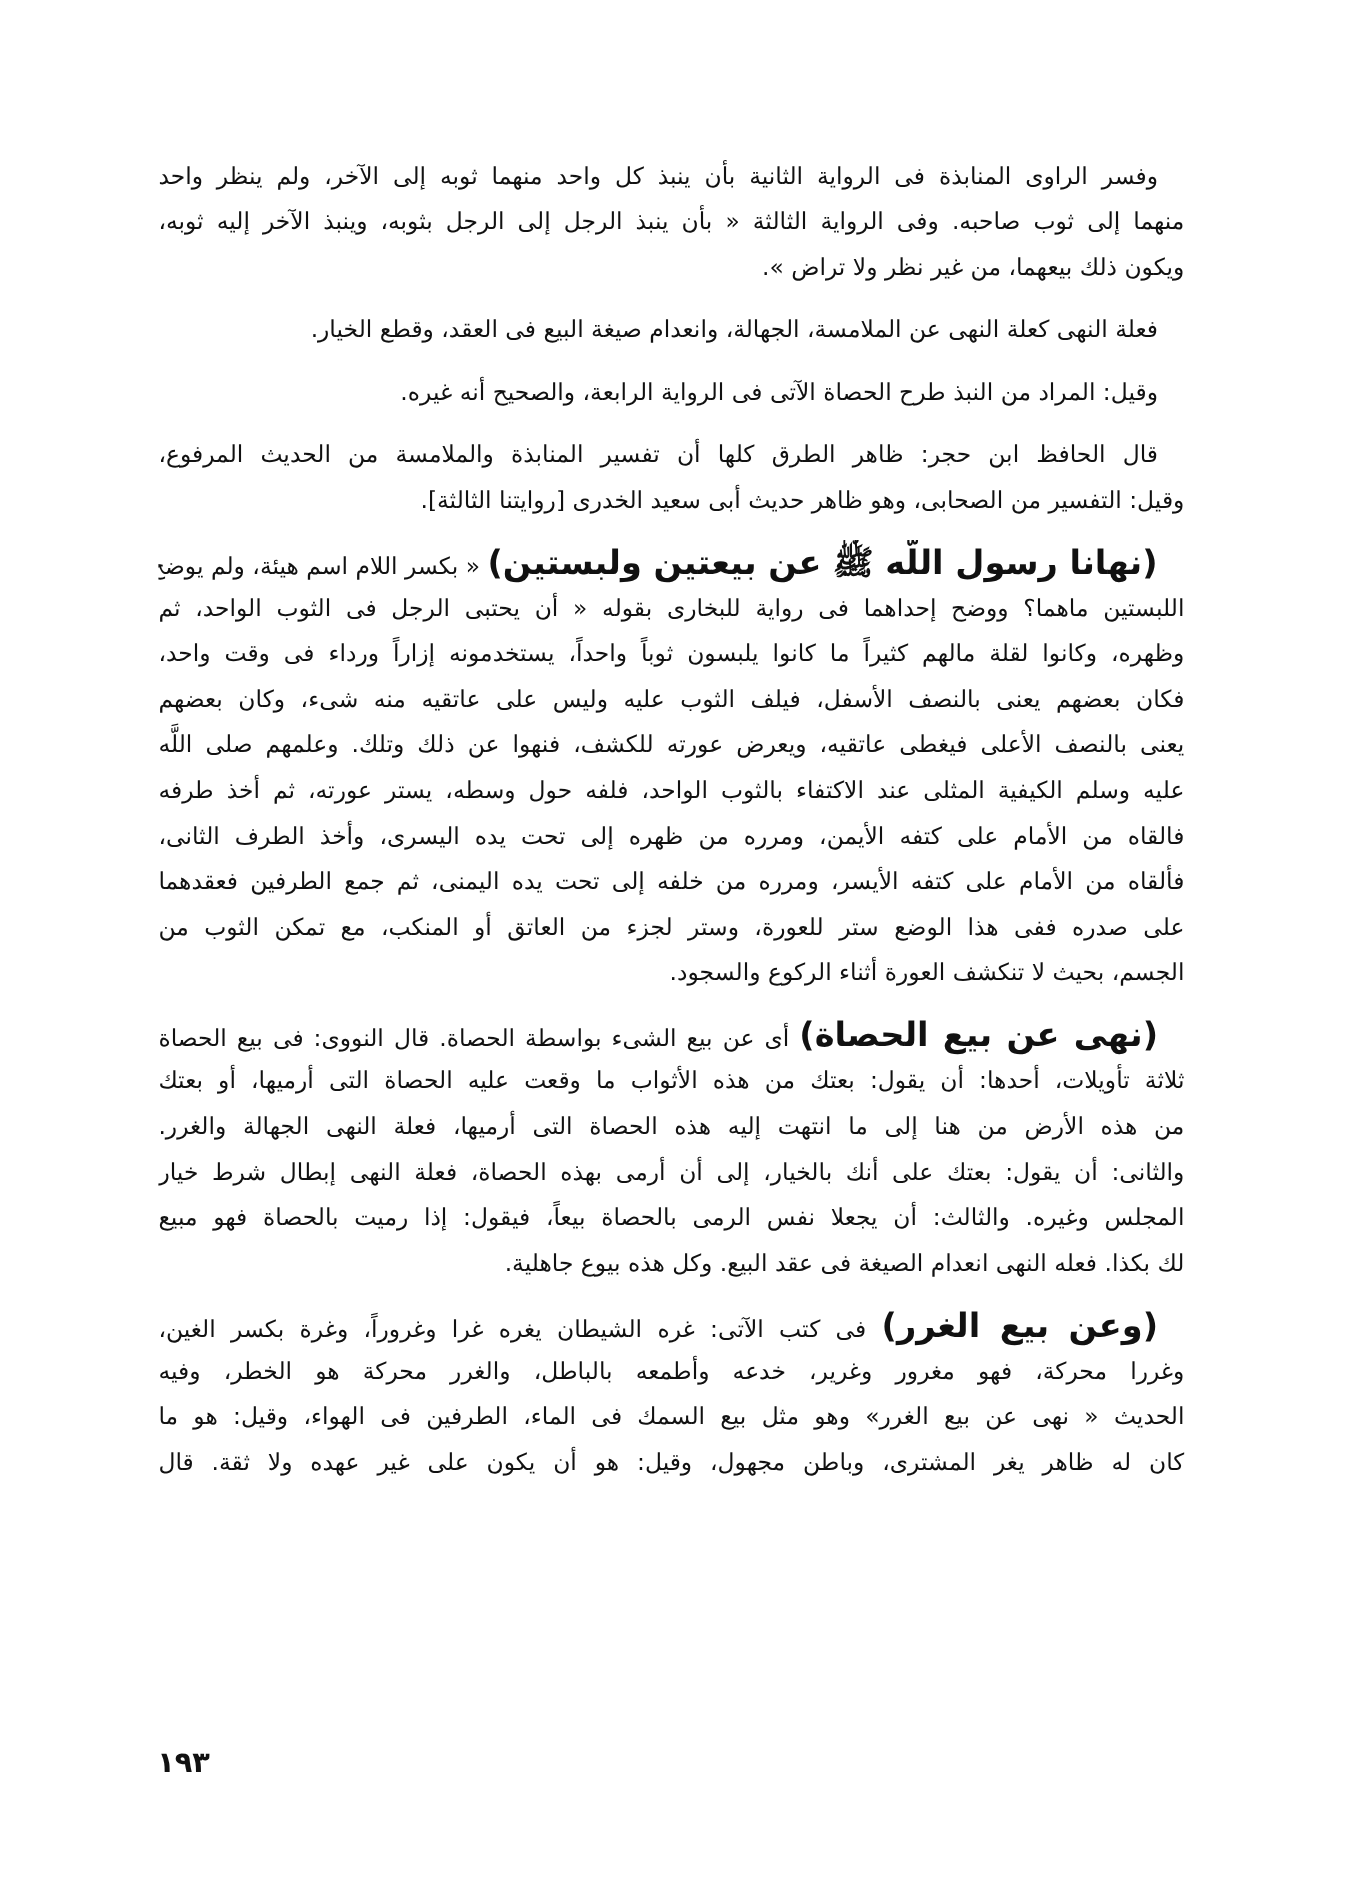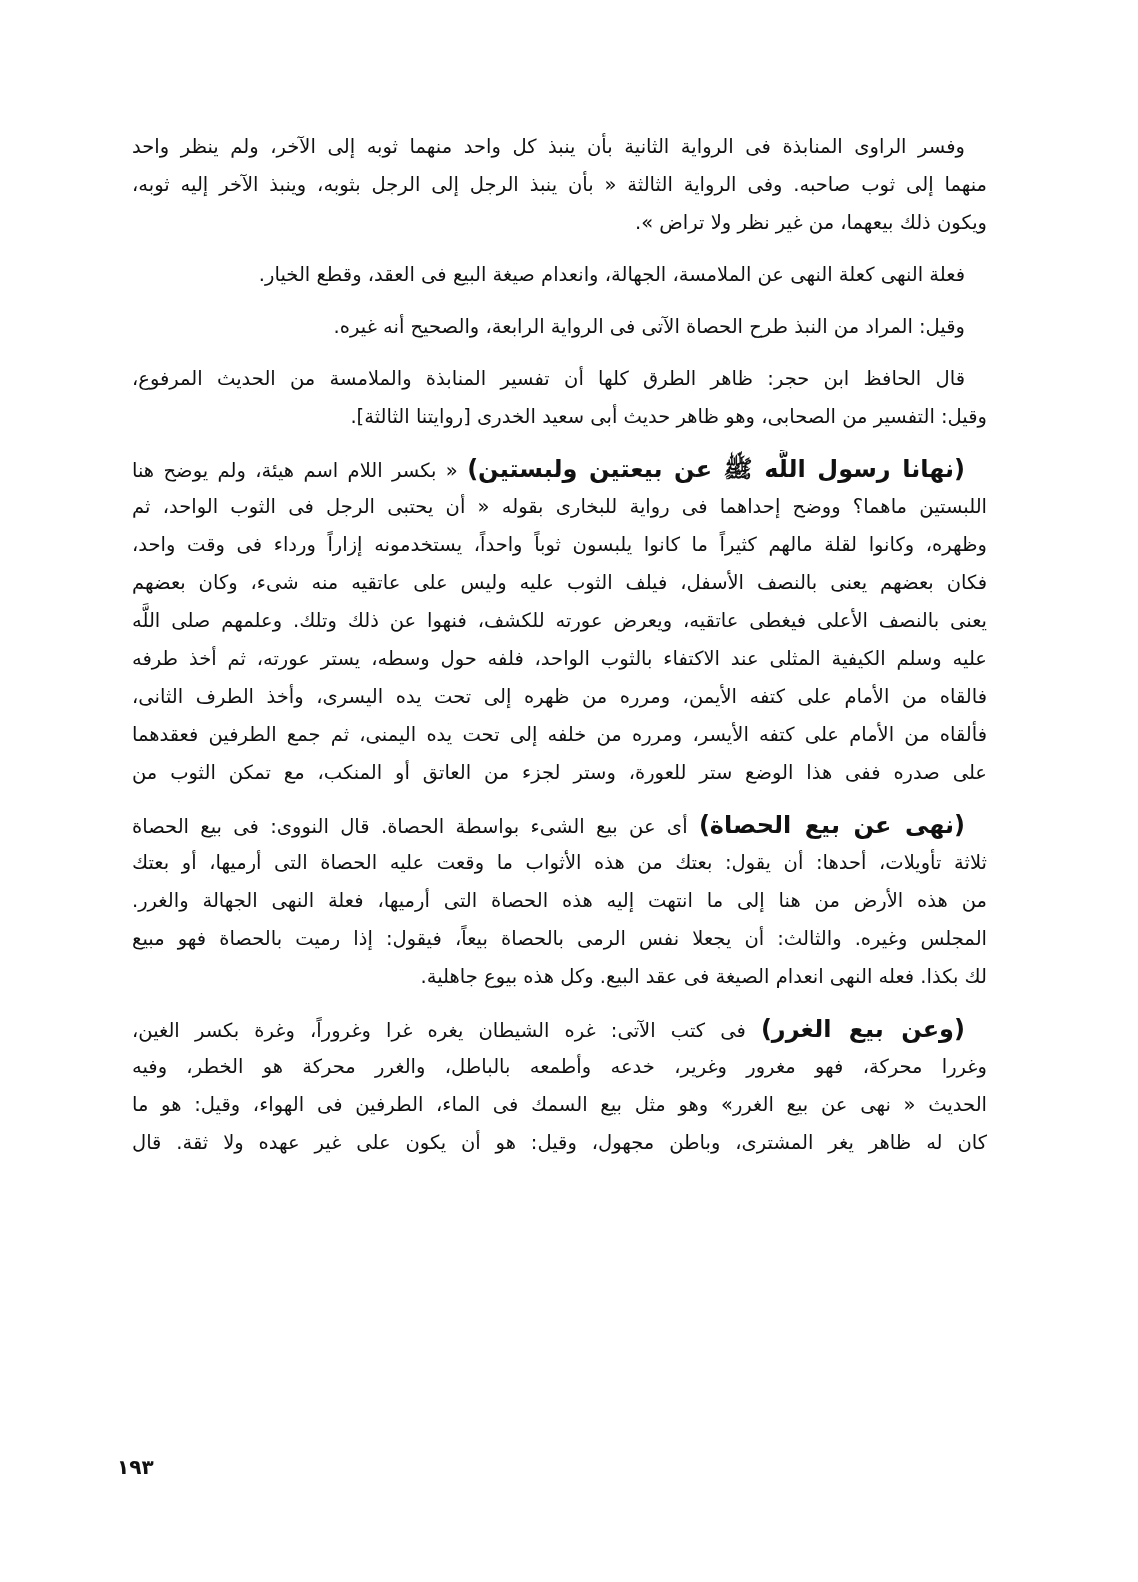--- a/index.html
+++ b/index.html
@@ -6,24 +6,24 @@
     body { width: 1138px; height: 1582px; position: relative; overflow: hidden; }
     .page {
       position: absolute; left: 132px; top: 128px; width: 855px;
       direction: rtl; text-align: justify; color: #111;
       font-family: "DejaVu Sans", sans-serif; font-size: 19.5px;
     }
     .line { height: 38px; line-height: 38px; white-space: nowrap; text-align: justify; text-align-last: justify; overflow: hidden; }
     .line.last { text-align-last: right; }
     .indent { padding-right: 22px; }
     .gap { height: 14px; }
-    .bold { font-weight: bold; font-size: 24px; margin-top: 44px; }
+    .bold { font-weight: bold; font-size: 28px; margin-top: 44px; }
     .pageno {
-      position: absolute; left: 117px; top: 1455px;
-      font-family: "DejaVu Sans", sans-serif; font-size: 20px; font-weight: bold;
+      position: absolute; left: 131px; top: 1455px;
+      font-family: "DejaVu Sans", sans-serif; font-size: 24px; font-weight: bold;
       direction: ltr; color: #111; letter-spacing: 4px;
     }
   </style>
 </head>
 <body>
 
 <div class="page">
 
   <div>
     <div class="line indent">وفسر الراوى المنابذة فى الرواية الثانية بأن ينبذ كل واحد منهما ثوبه إلى الآخر، ولم ينظر واحد</div>
@@ -51,27 +51,29 @@
   <div>
     <div class="line indent"><span class="bold">(نهانا رسول اللَّه ﷺ عن بيعتين ولبستين)</span><span> « بكسر اللام اسم هيئة، ولم يوضح هنا</span></div>
     <div class="line">اللبستين ماهما؟ ووضح إحداهما فى رواية للبخارى بقوله « أن يحتبى الرجل فى الثوب الواحد، ثم</div>
     <div class="line">وظهره، وكانوا لقلة مالهم كثيراً ما كانوا يلبسون ثوباً واحداً، يستخدمونه إزاراً ورداء فى وقت واحد،</div>
     <div class="line">فكان بعضهم يعنى بالنصف الأسفل، فيلف الثوب عليه وليس على عاتقيه منه شىء، وكان بعضهم</div>
     <div class="line">يعنى بالنصف الأعلى فيغطى عاتقيه، ويعرض عورته للكشف، فنهوا عن ذلك وتلك. وعلمهم صلى اللَّه</div>
     <div class="line">عليه وسلم الكيفية المثلى عند الاكتفاء بالثوب الواحد، فلفه حول وسطه، يستر عورته، ثم أخذ طرفه</div>
     <div class="line">فالقاه من الأمام على كتفه الأيمن، ومرره من ظهره إلى تحت يده اليسرى، وأخذ الطرف الثانى،</div>
     <div class="line">فألقاه من الأمام على كتفه الأيسر، ومرره من خلفه إلى تحت يده اليمنى، ثم جمع الطرفين فعقدهما</div>
     <div class="line">على صدره ففى هذا الوضع ستر للعورة، وستر لجزء من العاتق أو المنكب، مع تمكن الثوب من</div>
+    <div class="line last">الجسم، بحيث لا تنكشف العورة أثناء الركوع والسجود.</div>
   </div>
   <div class="gap"></div>
 
   <div>
     <div class="line indent"><span class="bold">(نهى عن بيع الحصاة)</span><span> أى عن بيع الشىء بواسطة الحصاة. قال النووى: فى بيع الحصاة</span></div>
     <div class="line">ثلاثة تأويلات، أحدها: أن يقول: بعتك من هذه الأثواب ما وقعت عليه الحصاة التى أرميها، أو بعتك</div>
     <div class="line">من هذه الأرض من هنا إلى ما انتهت إليه هذه الحصاة التى أرميها، فعلة النهى الجهالة والغرر.</div>
+    <div class="line">والثانى: أن يقول: بعتك على أنك بالخيار، إلى أن أرمى بهذه الحصاة، فعلة النهى إبطال شرط خيار</div>
     <div class="line">المجلس وغيره. والثالث: أن يجعلا نفس الرمى بالحصاة بيعاً، فيقول: إذا رميت بالحصاة فهو مبيع</div>
     <div class="line last">لك بكذا. فعله النهى انعدام الصيغة فى عقد البيع. وكل هذه بيوع جاهلية.</div>
   </div>
   <div class="gap"></div>
 
   <div>
     <div class="line indent"><span class="bold">(وعن بيع الغرر)</span><span> فى كتب الآتى: غره الشيطان يغره غرا وغروراً، وغرة بكسر الغين،</span></div>
     <div class="line">وغررا محركة، فهو مغرور وغرير، خدعه وأطمعه بالباطل، والغرر محركة هو الخطر، وفيه</div>
     <div class="line">الحديث « نهى عن بيع الغرر» وهو مثل بيع السمك فى الماء، الطرفين فى الهواء، وقيل: هو ما</div>
     <div class="line">كان له ظاهر يغر المشترى، وباطن مجهول، وقيل: هو أن يكون على غير عهده ولا ثقة. قال</div>

